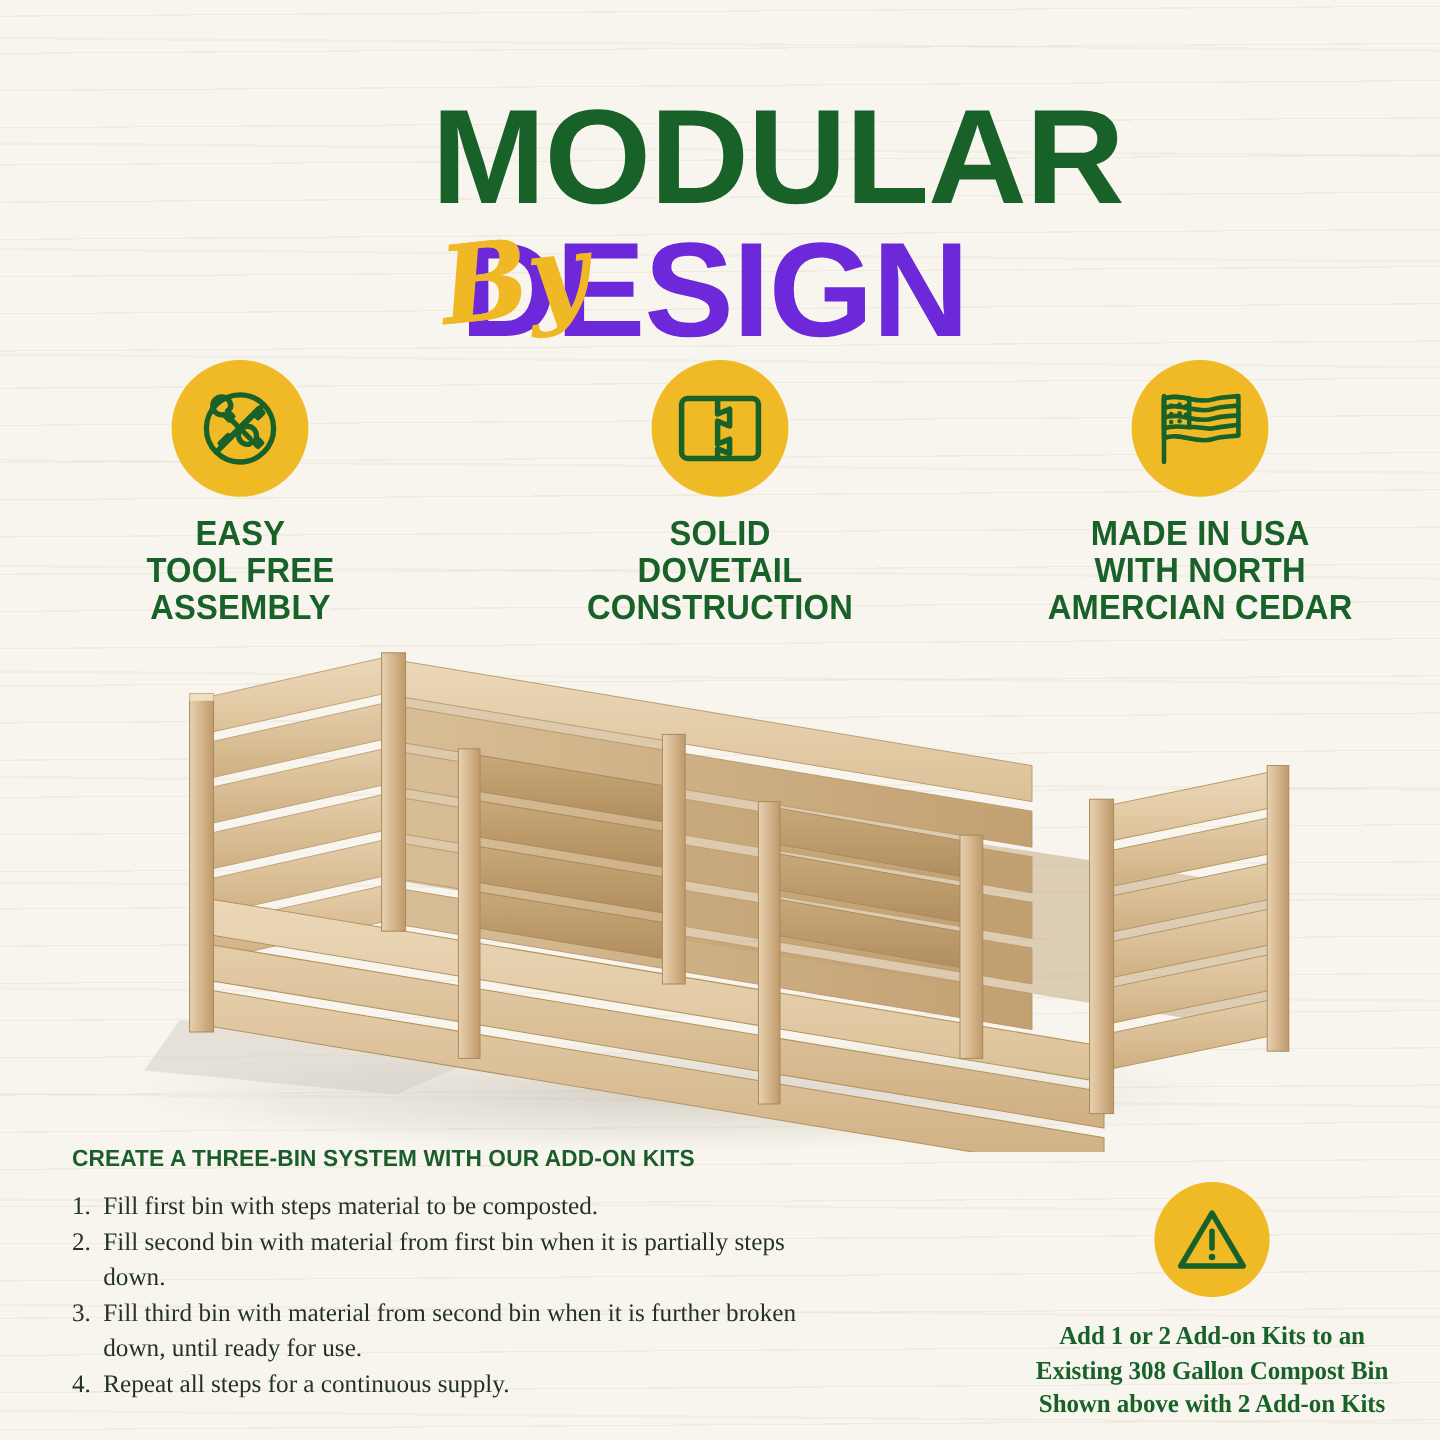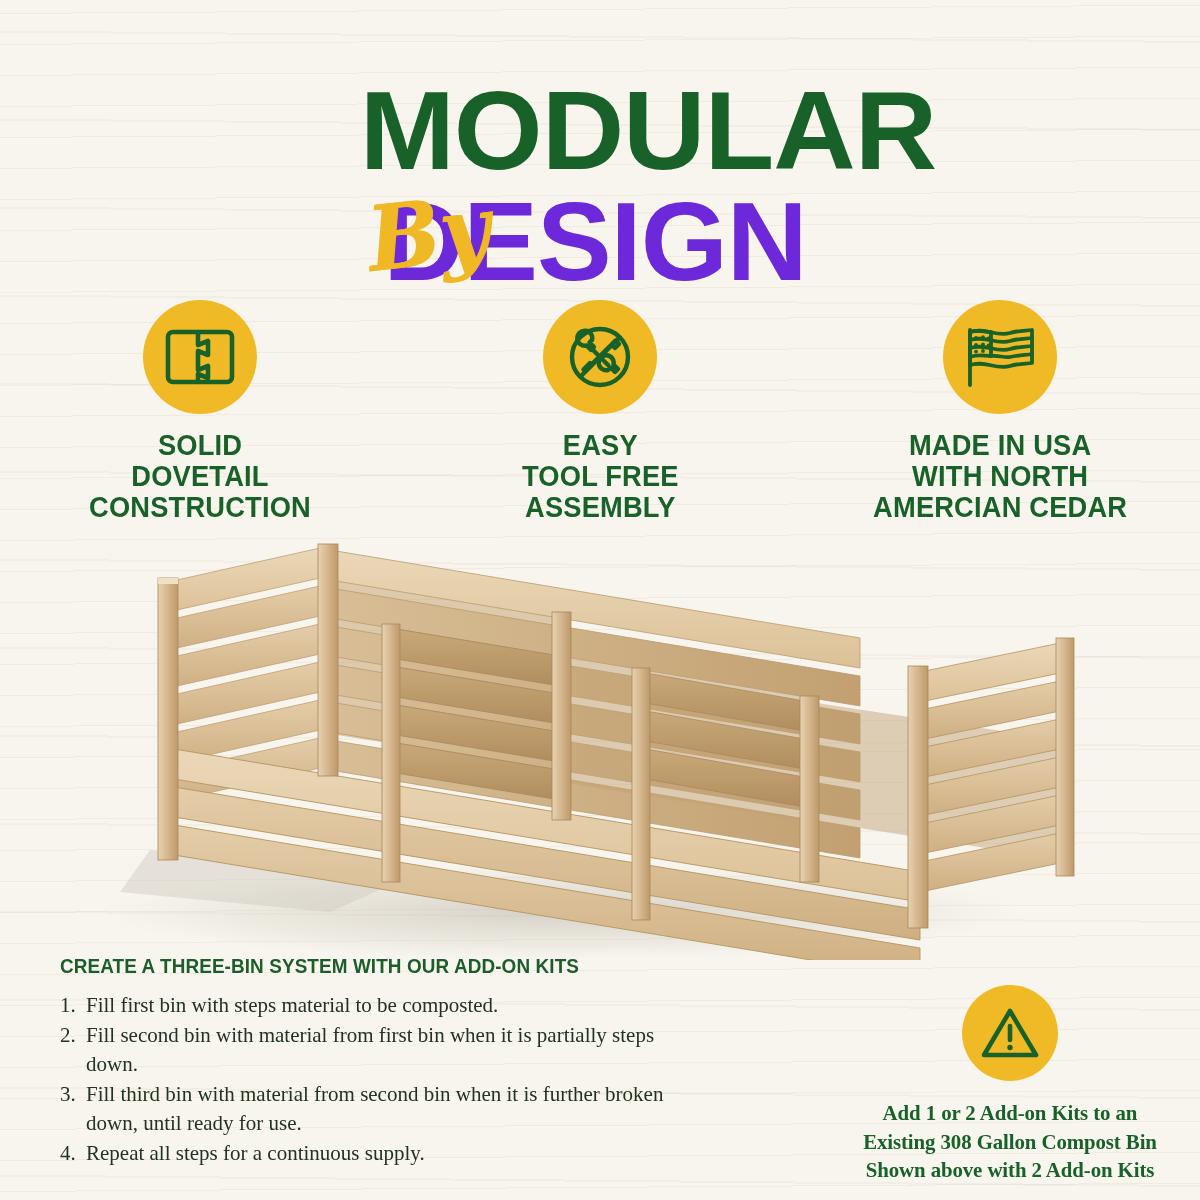--- a/index.html
+++ b/index.html
@@ -127,57 +127,57 @@
     <div class="title-line2">
       <div class="title-design">DESIGN</div>
       <div class="title-by">By</div>
     </div>
   </div>
 
   <div class="badges">
 
     <div class="badge">
       <div class="badge-circle">
+        <svg width="76" height="76" viewBox="0 0 76 76">
+          <g fill="none" stroke="#186229" stroke-width="4.4" stroke-linecap="round" stroke-linejoin="round">
+            <circle cx="38" cy="38" r="28"></circle>
+            <line x1="18.5" y1="57.5" x2="57.5" y2="18.5"></line>
+          </g>
+
+          <g fill="none" stroke="#186229" stroke-width="4.4" stroke-linecap="round" stroke-linejoin="round">
+            <path d="M29.5,23.5 l4.5,4.5 -3,3 -4.5,-4.5 a7.5,7.5 0 1 1 5.6,-5.6 z" transform="translate(-2,0)"></path>
+            <line x1="30" y1="30" x2="46" y2="46"></line>
+            <path d="M46.5,46.5 l4.5,4.5 3,-3 -4.5,-4.5 a7.5,7.5 0 1 0 -5.6,5.6 z" transform="translate(2,2)"></path>
+          </g>
+
+          <g fill="none" stroke="#186229" stroke-width="4.4" stroke-linecap="round" stroke-linejoin="round">
+            <line x1="48" y1="27" x2="30" y2="45"></line>
+            <path d="M49.5,25.5 l4,-4 3.5,3.5 -4,4 z"></path>
+            <path d="M28,44 l-6.5,6.5 1.8,1.8 6.5,-6.5 z"></path>
+          </g>
+        </svg>
+      </div>
+      <div class="badge-label">
+        <div>EASY</div>
+        <div>TOOL FREE</div>
+        <div>ASSEMBLY</div>
+      </div>
+    </div>
+
+    <div class="badge">
+      <div class="badge-circle">
         <svg width="72" height="58" viewBox="0 0 72 58">
           <rect x="4" y="4" width="64" height="50" rx="5" fill="none" stroke="#186229" stroke-width="4.6"></rect>
           <path d="M34,4 L34,17 L44,13 L44,27 L34,23 L34,42 L44,38 L44,50 L34,46 L34,54" fill="none" stroke="#186229" stroke-width="4.6" stroke-linejoin="round" stroke-linecap="round"></path>
         </svg>
       </div>
       <div class="badge-label">
         <div>SOLID</div>
         <div>DOVETAIL</div>
         <div>CONSTRUCTION</div>
-      </div>
-    </div>
-
-    <div class="badge">
-      <div class="badge-circle">
-        <svg width="76" height="76" viewBox="0 0 76 76">
-          <g fill="none" stroke="#186229" stroke-width="4.4" stroke-linecap="round" stroke-linejoin="round">
-            <circle cx="38" cy="38" r="28"></circle>
-            <line x1="18.5" y1="57.5" x2="57.5" y2="18.5"></line>
-          </g>
-
-          <g fill="none" stroke="#186229" stroke-width="4.4" stroke-linecap="round" stroke-linejoin="round">
-            <path d="M29.5,23.5 l4.5,4.5 -3,3 -4.5,-4.5 a7.5,7.5 0 1 1 5.6,-5.6 z" transform="translate(-2,0)"></path>
-            <line x1="30" y1="30" x2="46" y2="46"></line>
-            <path d="M46.5,46.5 l4.5,4.5 3,-3 -4.5,-4.5 a7.5,7.5 0 1 0 -5.6,5.6 z" transform="translate(2,2)"></path>
-          </g>
-
-          <g fill="none" stroke="#186229" stroke-width="4.4" stroke-linecap="round" stroke-linejoin="round">
-            <line x1="48" y1="27" x2="30" y2="45"></line>
-            <path d="M49.5,25.5 l4,-4 3.5,3.5 -4,4 z"></path>
-            <path d="M28,44 l-6.5,6.5 1.8,1.8 6.5,-6.5 z"></path>
-          </g>
-        </svg>
-      </div>
-      <div class="badge-label">
-        <div>EASY</div>
-        <div>TOOL FREE</div>
-        <div>ASSEMBLY</div>
       </div>
     </div>
 
     <div class="badge">
       <div class="badge-circle">
         <svg width="76" height="64" viewBox="0 0 76 64">
           <g fill="none" stroke="#186229" stroke-width="3.8" stroke-linecap="round" stroke-linejoin="round">
 
             <line x1="8" y1="5" x2="8" y2="60"></line>
 

